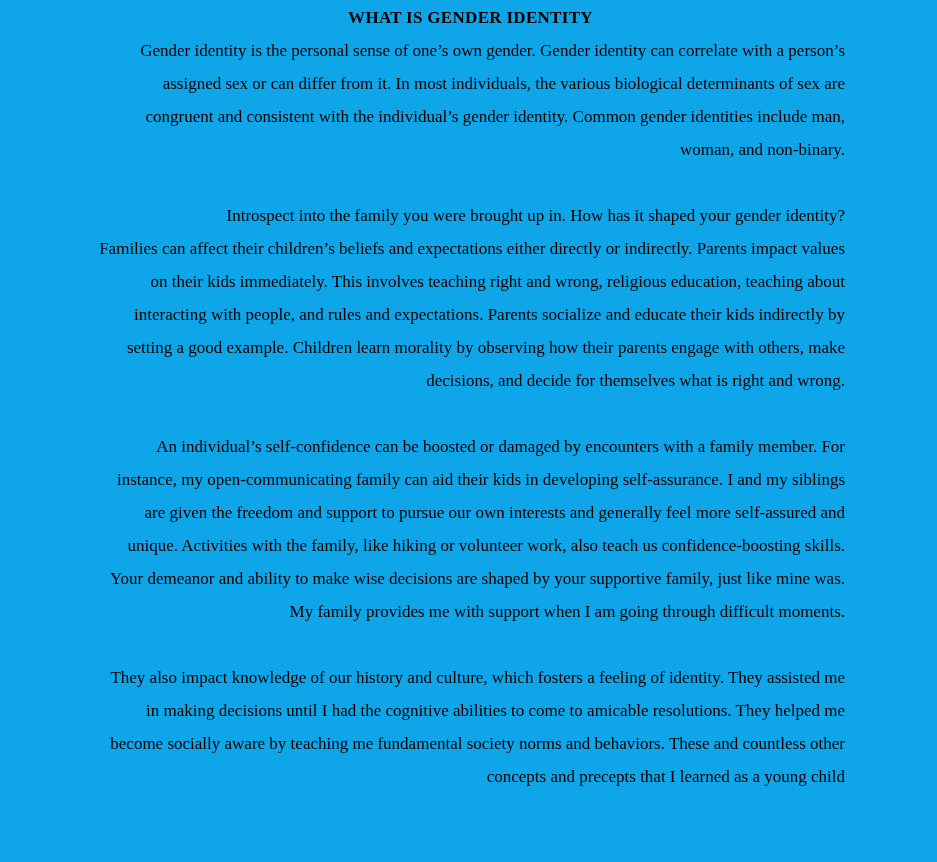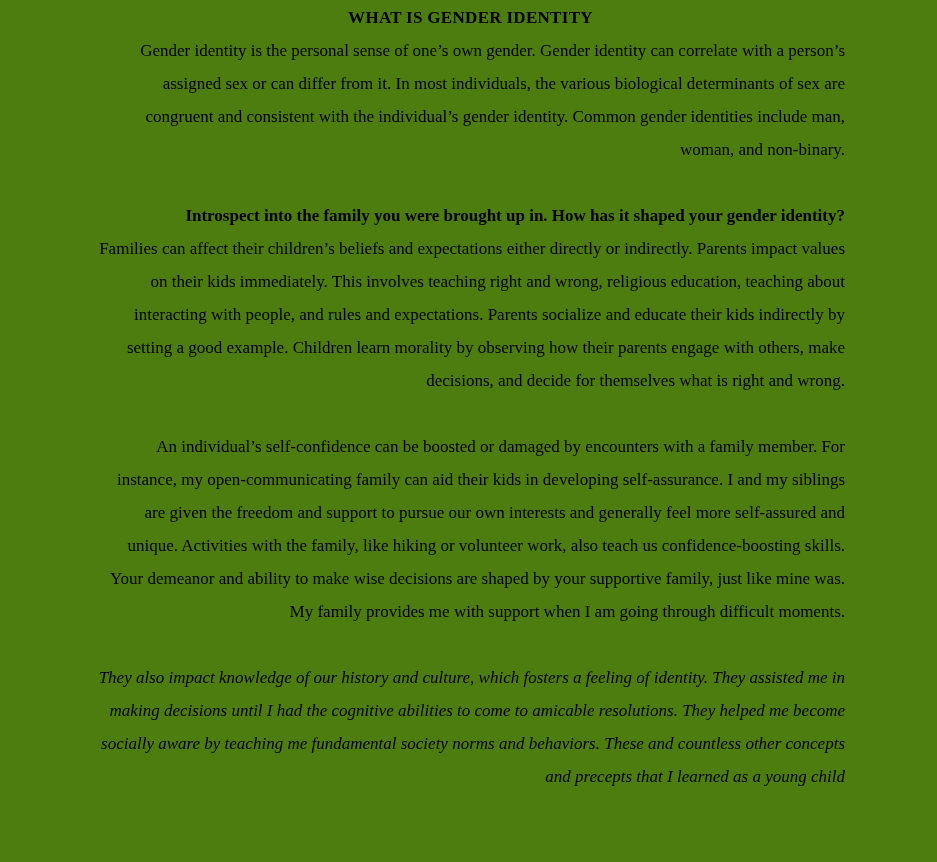--- a/index.html
+++ b/index.html
@@ -5,45 +5,44 @@
   * { margin: 0; padding: 0; box-sizing: border-box; }
   html, body {
     width: 937px;
     height: 862px;
     background: #ffffff;
     overflow: hidden;
   }
   .doc-page {
     width: 937px;
     height: 862px;
-    background: #4d7c0f;
+    background: #0ea5e9;
     color: #000000;
     padding: 1px 92px 0 96px;
     font-family: "Liberation Serif", "DejaVu Serif", serif;
     font-size: 17px;
     line-height: 33px;
   }
   .doc-title {
     text-align: center;
     font-weight: bold;
     font-size: 17px;
     line-height: 33px;
     letter-spacing: 0.3px;
     margin: 0;
   }
   .doc-paragraph {
     margin: 0 0 33px 0;
     text-align: right;
   }
   .doc-paragraph:last-child {
     margin-bottom: 7px;
-    font-style: italic;
   }
   .question-heading {
-    font-weight: bold;
+    font-weight: normal;
     margin: 0;
   }
 </style>
 </head>
 <body>
 
 <div class="doc-page">
   <h1 class="doc-title">WHAT IS GENDER IDENTITY</h1>
 
   <p class="doc-paragraph">Gender identity is the personal sense of one’s own gender. Gender identity can correlate with a person’s assigned sex or can differ from it. In most individuals, the various biological determinants of sex are congruent and consistent with the individual’s gender identity. Common gender identities include man, woman, and non-binary.</p>

